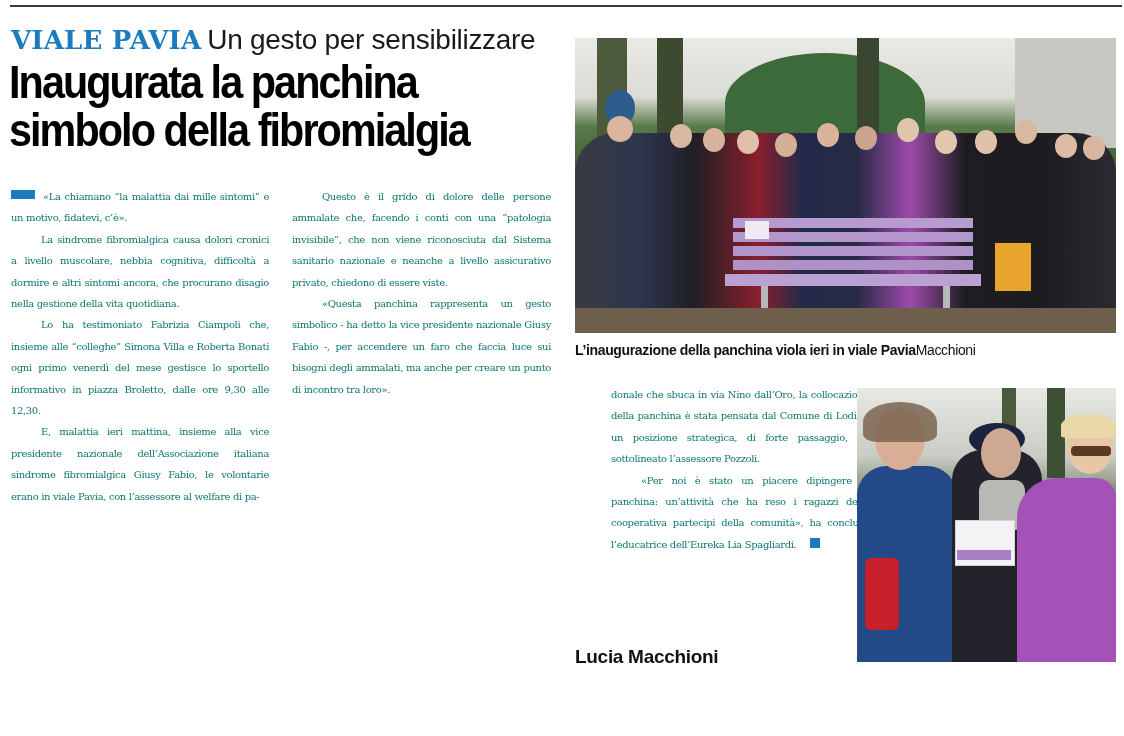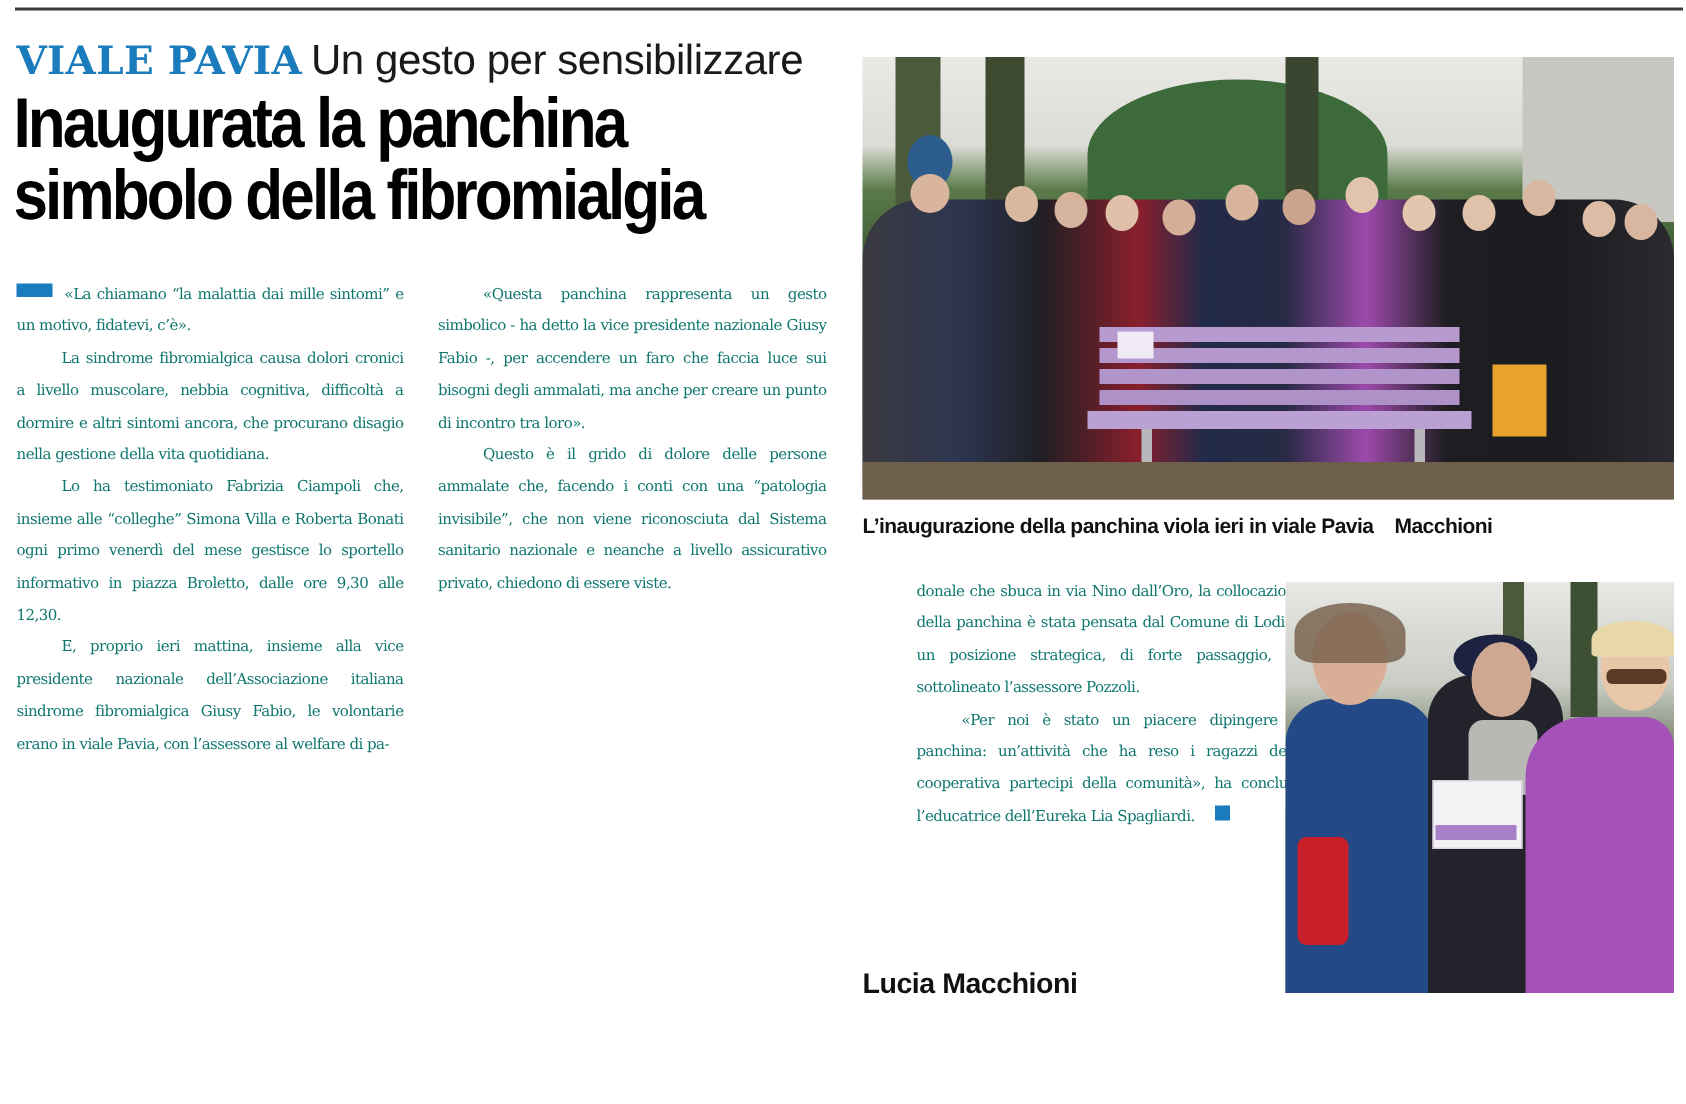--- a/index.html
+++ b/index.html
@@ -21,46 +21,46 @@
   .end-mark { display: inline-block; width: 10px; height: 10px; background: #1a7bbd; margin-left: 14px; vertical-align: 0px; }
   .byline { position: absolute; left: 575px; top: 646px; font-family: "Liberation Sans", sans-serif; font-weight: bold; font-size: 19px; color: #111; letter-spacing: -0.3px; }
   .photo { position: absolute; overflow: hidden; }
   .photo1 { left: 575px; top: 38px; width: 541px; height: 295px;
     background: linear-gradient(180deg, #e9e9e6 0%, #dcdcd6 20%, #5a7a4a 30%, #3f5e36 45%, #2c2c33 60%, #2a2830 80%, #6b5a48 100%); }
   .photo2 { left: 857px; top: 388px; width: 259px; height: 274px;
     background: linear-gradient(180deg, #e8e8e4 0%, #c9ccc4 25%, #5e6e55 45%, #2a2b35 70%, #24252e 100%); }
   .shape { position: absolute; }
   .caption { position: absolute; left: 575px; top: 342px; font-family: "Liberation Sans", sans-serif; font-size: 14px; color: #111; white-space: nowrap; letter-spacing: -0.35px; }
   .caption .main { font-weight: bold; }
-  .caption .credit { font-weight: bold; margin-left: 14px; }
+  .caption .credit { font-weight: normal; margin-left: 0; }
 </style>
 </head>
 <body>
 
 <div class="rule"></div>
 
 <div class="kicker">
   <span class="tag">VIALE PAVIA</span><span class="sub">Un gesto per sensibilizzare</span>
 </div>
 
 <h1 class="headline">
   <span>Inaugurata la panchina</span><br>
   <span>simbolo della fibromialgia</span>
 </h1>
 
 <div class="col col1">
   <p class="first"><span class="lead-mark"></span><span>«La chiamano “la malattia dai mille sintomi” e un motivo, fidatevi, c’è».</span></p>
   <p>La sindrome fibromialgica causa dolori cronici a livello muscolare, nebbia cognitiva, difficoltà a dormire e altri sintomi ancora, che procurano disagio nella gestione della vita quotidiana.</p>
   <p>Lo ha testimoniato Fabrizia Ciampoli che, insieme alle “colleghe” Simona Villa e Roberta Bonati ogni primo venerdì del mese gestisce lo sportello informativo in piazza Broletto, dalle ore 9,30 alle 12,30.</p>
-  <p>E, proprio ieri mattina, insieme alla vice presidente nazionale dell’Associazione italiana sindrome fibromialgica Giusy Fabio, le volontarie erano in viale Pavia, con l’assessore al welfare di pa-</p>
+  <p>E, malattia ieri mattina, insieme alla vice presidente nazionale dell’Associazione italiana sindrome fibromialgica Giusy Fabio, le volontarie erano in viale Pavia, con l’assessore al welfare di pa-</p>
 </div>
 
 <div class="col col2">
+  <p>Questo è il grido di dolore delle persone ammalate che, facendo i conti con una “patologia invisibile”, che non viene riconosciuta dal Sistema sanitario nazionale e neanche a livello assicurativo privato, chiedono di essere viste.</p>
   <p>«Questa panchina rappresenta un gesto simbolico - ha detto la vice presidente nazionale Giusy Fabio -, per accendere un faro che faccia luce sui bisogni degli ammalati, ma anche per creare un punto di incontro tra loro».</p>
-  <p>Questo è il grido di dolore delle persone ammalate che, facendo i conti con una “patologia invisibile”, che non viene riconosciuta dal Sistema sanitario nazionale e neanche a livello assicurativo privato, chiedono di essere viste.</p>
 </div>
 
 <div class="photo photo1">
 
   <div class="shape" style="left:22px;top:0;width:30px;height:110px;background:#4b5a3a;"></div>
   <div class="shape" style="left:82px;top:0;width:26px;height:100px;background:#3e4a30;"></div>
   <div class="shape" style="left:150px;top:15px;width:200px;height:100px;border-radius:50% 50% 0 0;background:#3d6a3a;"></div>
   <div class="shape" style="left:282px;top:0;width:22px;height:110px;background:#3a4630;"></div>
   <div class="shape" style="left:440px;top:0;width:101px;height:110px;background:#c8c6c0;"></div>
 

